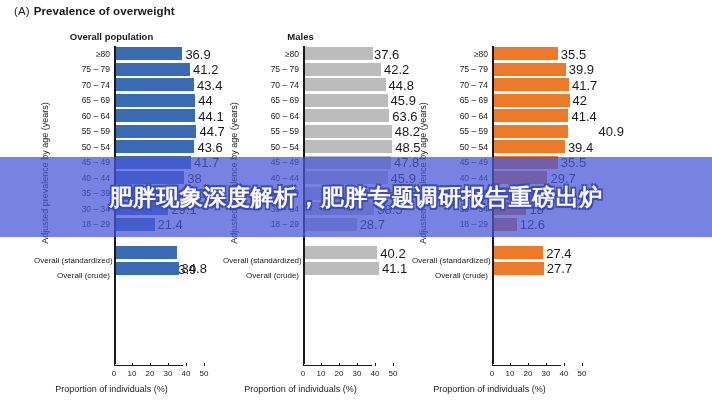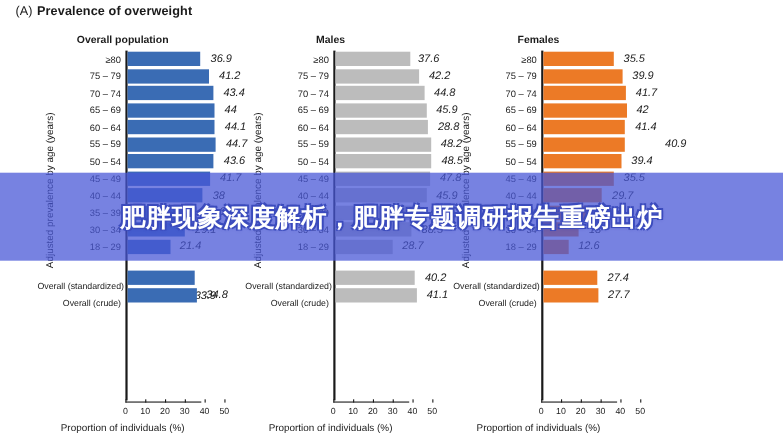--- a/index.html
+++ b/index.html
@@ -126,24 +126,23 @@
   }
   .bar {
     position: absolute;
     left: 0; top: 1.2px; bottom: 1.2px;
     border-radius: 0;
   }
   .val {
     position: absolute;
     top: 50%;
     transform: translateY(-50%);
-    font-size: 10px;
+    font-size: 13px;
     white-space: nowrap;
-    padding-left: 9px;
-    font-style: italic;
+    padding-left: 3px;
   }
 
   
   .xticks {
     position: absolute;
     left: 114px;
     right: 6px;
     bottom: 22px;
     height: 12px;
   }
@@ -369,21 +368,21 @@
               <div class="cat">65 – 69</div>
               <div class="barwrap">
                 <div class="bar" style="background: rgb(188, 188, 188); width: 82.5809px;"></div>
                 <div class="val" style="left: 82.5809px;">45.9</div>
               </div>
             </div>
             <div class="row" style="top: 62px;">
               <div class="cat">60 – 64</div>
               <div class="barwrap">
                 <div class="bar" style="background: rgb(188, 188, 188); width: 84.2001px;"></div>
-                <div class="val" style="left: 84.2001px;">28.8</div>
+                <div class="val" style="left: 84.2001px;">63.6</div>
               </div>
             </div>
             <div class="row" style="top: 77.5px;">
               <div class="cat">55 – 59</div>
               <div class="barwrap">
                 <div class="bar" style="background: rgb(188, 188, 188); width: 86.7189px;"></div>
                 <div class="val" style="left: 86.7189px;">48.2</div>
               </div>
             </div>
             <div class="row" style="top: 93px;">
@@ -455,21 +454,20 @@
           <div class="xtick" style="left: 53.9744px;">30</div>
           <div class="xtick-mark" style="left: 53.9744px;"></div>
           <div class="xtick" style="left: 71.9659px;">40</div>
           <div class="xtick-mark" style="left: 71.9659px;"></div>
           <div class="xtick" style="left: 89.9574px;">50</div>
           <div class="xtick-mark" style="left: 89.9574px;"></div>
         </div>
         <div class="xlabel">Proportion of individuals (%)</div>
       </div>
       <div class="chart">
-        <div class="chart-title">Females</div>
         <div class="ylabel">Adjusted prevalence by age (years)</div>
         <div class="plot">
           <div class="axis-line"></div>
           <div class="rows">
             <div class="row" style="top: 0px;">
               <div class="cat">≥80</div>
               <div class="barwrap">
                 <div class="bar" style="background: rgb(236, 122, 38); width: 63.8698px;"></div>
                 <div class="val" style="left: 63.8698px;">35.5</div>
               </div>

